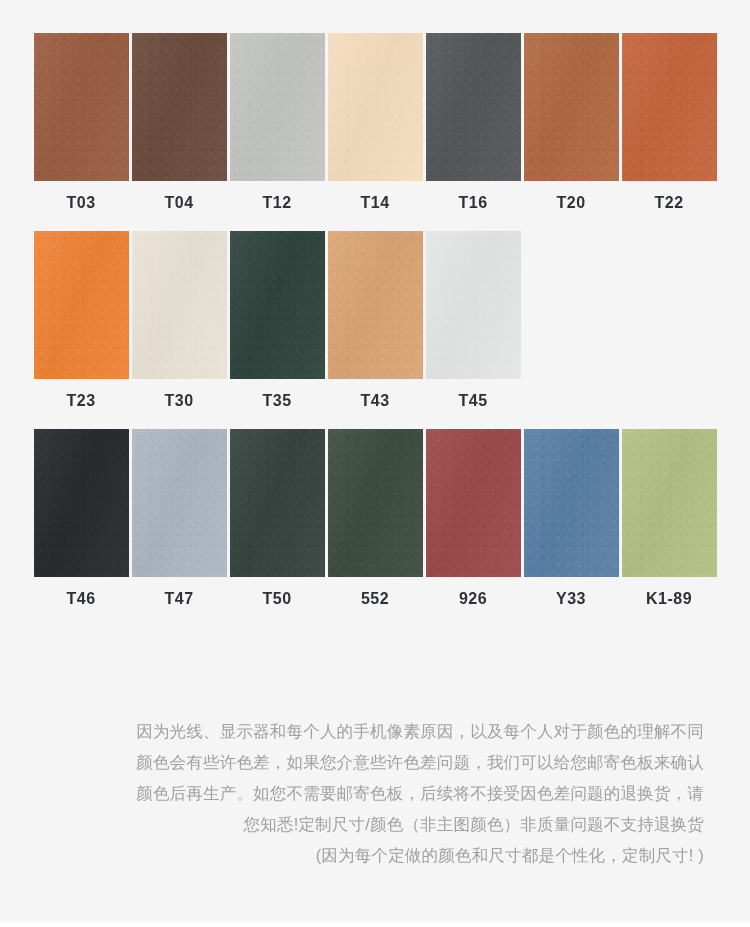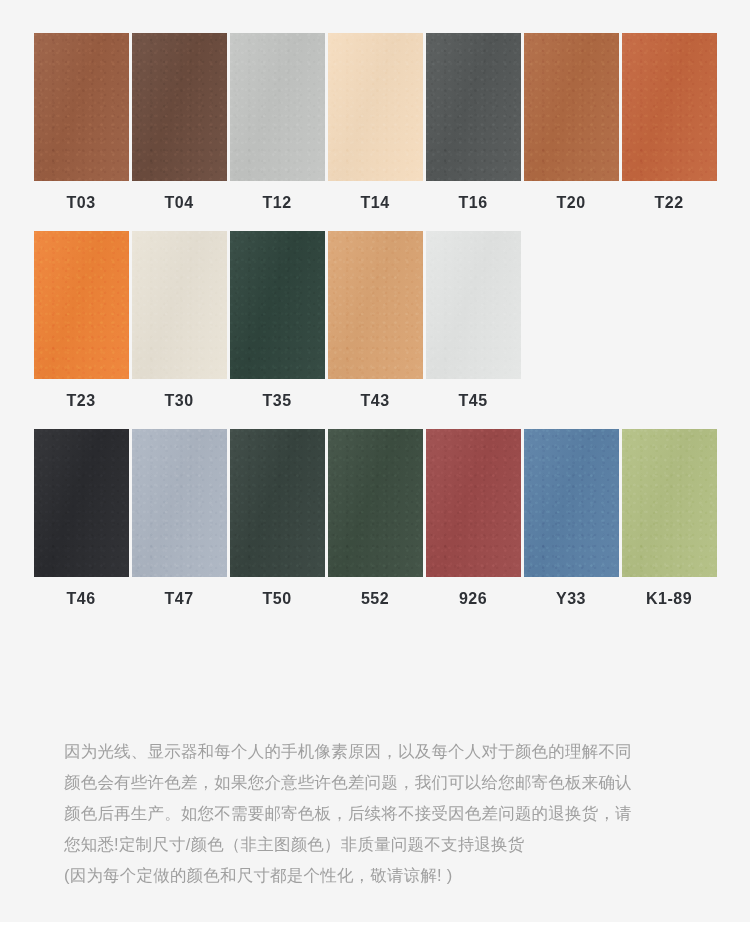--- a/index.html
+++ b/index.html
@@ -82,22 +82,23 @@
     font-size: 16px;
     font-weight: bold;
     color: #2e3136;
     letter-spacing: .5px;
     line-height: 1;
     white-space: nowrap;
   }
   .notice {
     position: absolute;
     left: 64px;
-    top: 736px;
+    top: 716px;
     width: 640px;
+    text-align: right;
   }
   .notice-line {
     font-size: 16.5px;
     line-height: 31px;
     color: #a0a0a0;
     white-space: nowrap;
     letter-spacing: .2px;
   }
 </style>
 </head>
@@ -192,16 +193,16 @@
         </div>
       </div>
     </div>
 
   <div class="notice">
 
   <div class="notice-line">因为光线、显示器和每个人的手机像素原因，以及每个人对于颜色的理解不同</div>
       <div class="notice-line">颜色会有些许色差，如果您介意些许色差问题，我们可以给您邮寄色板来确认</div>
       <div class="notice-line">颜色后再生产。如您不需要邮寄色板，后续将不接受因色差问题的退换货，请</div>
       <div class="notice-line">您知悉!定制尺寸/颜色（非主图颜色）非质量问题不支持退换货</div>
-      <div class="notice-line">(因为每个定做的颜色和尺寸都是个性化，敬请谅解! )</div>
+      <div class="notice-line">(因为每个定做的颜色和尺寸都是个性化，定制尺寸! )</div>
     </div>
 
 </div>
 
 </body></html>

